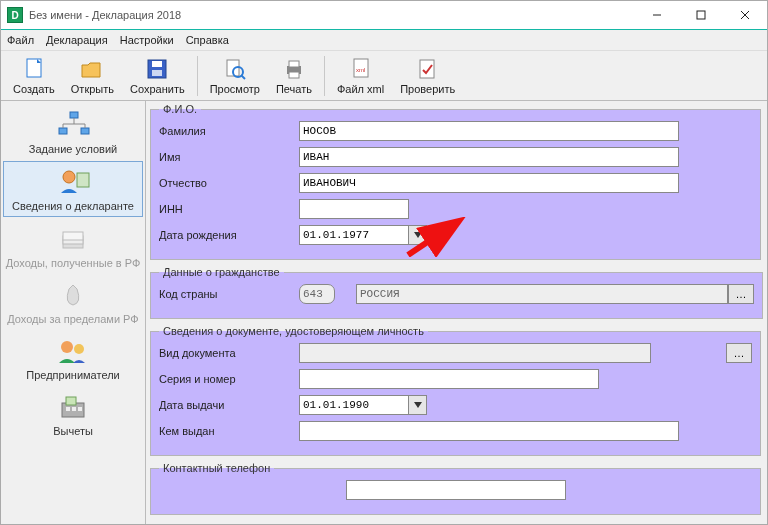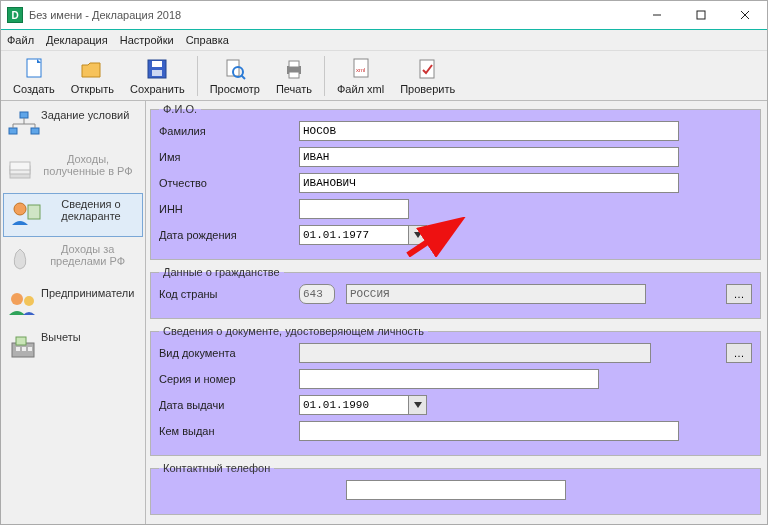--- a/index.html
+++ b/index.html
@@ -11,21 +11,21 @@
   .winbtns { position:absolute; right:0; top:0; display:flex; }
   .winbtn { width:44px; height:28px; display:flex; align-items:center; justify-content:center; color:#222; }
   .winbtn svg { stroke:#222; stroke-width:1; fill:none; }
   .menubar { height:22px; background:#f0f0f0; border-top:1px solid #14b8a6; border-bottom:1px solid #ddd; display:flex; align-items:center; padding:0 6px; gap:12px; color:#222; }
   .toolbar { height:50px; background:#f0f0f0; border-bottom:1px solid #bbb; display:flex; align-items:center; padding:0 4px; }
   .tbtn { display:flex; flex-direction:column; align-items:center; justify-content:center; padding:2px 8px; color:#222; gap:2px; }
   .tbtn .ic { width:24px; height:24px; display:flex; align-items:center; justify-content:center; }
   .tsep { width:1px; height:40px; background:#c8c8c8; margin:0 4px; }
   .body { display:flex; height:calc(100% - 28px - 22px - 50px); }
   .sidebar { width:145px; background:#f0f0f0; border-right:1px solid #bbb; padding:4px 2px; display:flex; flex-direction:column; align-items:center; gap:2px; }
-  .side-item { width:100%; display:flex; flex-direction:row; padding:4px 2px; text-align:center; color:#333; }
+  .side-item { width:100%; display:flex; flex-direction:column; align-items:center; padding:4px 2px; text-align:center; color:#333; }
   .side-item .sic { width:36px; height:32px; display:flex; align-items:center; justify-content:center; margin-bottom:2px; }
   .side-item.active { background:#e0ecf8; border:1px solid #7aa7d6; }
   .side-item.disabled { color:#999; }
   .main { flex:1; background:#f0f0f0; overflow:hidden; padding:2px 6px 6px 4px; position:relative; }
   fieldset { border:1px solid #b5b5b5; margin:0 0 6px 0; padding:6px 8px 8px 8px; background:#c4b5fd; }
   legend { color:#333; padding:0 4px; }
   .row { display:flex; align-items:center; margin-bottom:6px; }
   .row label { width:140px; color:#222; }
   .txt { height:20px; border:1px solid #888; background:#fff; padding:0 3px; font-family:Liberation Mono, monospace; font-size:11px; color:#000; }
   .txt[disabled] { background:#eee; color:#666; }
@@ -152,39 +152,39 @@
               <rect x="4" y="18" width="8" height="6" fill="#5fa5e8" stroke="#2b6cb5"></rect>
               <rect x="26" y="18" width="8" height="6" fill="#5fa5e8" stroke="#2b6cb5"></rect>
               <line x1="19" y1="8" x2="19" y2="14" stroke="#888"></line>
               <line x1="8" y1="18" x2="8" y2="14" stroke="#888"></line>
               <line x1="30" y1="18" x2="30" y2="14" stroke="#888"></line>
               <line x1="8" y1="14" x2="30" y2="14" stroke="#888"></line>
             </svg>
           </span>
         <span>Задание условий</span>
       </div>
+      <div class="side-item active">
+        <span class="sic">
+            <svg width="36" height="30">
+              <circle cx="14" cy="10" r="6" fill="#f2a05a" stroke="#c47423"></circle>
+              <path d="M6 26 Q14 18 22 26" fill="#2b7bd6"></path>
+              <rect x="22" y="6" width="12" height="14" fill="#cfe5c5" stroke="#6fa05a"></rect>
+            </svg>
+          </span>
+        <span>Сведения о декларанте</span>
+      </div>
       <div class="side-item disabled">
         <span class="sic">
             <svg width="30" height="26">
               <rect x="5" y="14" width="20" height="8" fill="#ddd" stroke="#bbb"></rect>
               <rect x="5" y="10" width="20" height="8" fill="#eee" stroke="#bbb"></rect>
               <rect x="5" y="6" width="20" height="8" fill="#f5f5f5" stroke="#bbb"></rect>
             </svg>
           </span>
         <span>Доходы, полученные в РФ</span>
-      </div>
-      <div class="side-item active">
-        <span class="sic">
-            <svg width="36" height="30">
-              <circle cx="14" cy="10" r="6" fill="#f2a05a" stroke="#c47423"></circle>
-              <path d="M6 26 Q14 18 22 26" fill="#2b7bd6"></path>
-              <rect x="22" y="6" width="12" height="14" fill="#cfe5c5" stroke="#6fa05a"></rect>
-            </svg>
-          </span>
-        <span>Сведения о декларанте</span>
       </div>
       <div class="side-item disabled">
         <span class="sic">
             <svg width="26" height="28">
               <path d="M13 4 L9 8 Q4 22 13 24 Q22 22 17 8 Z" fill="#ddd" stroke="#bbb"></path>
             </svg>
           </span>
         <span>Доходы за пределами РФ</span>
       </div>
       <div class="side-item">
@@ -242,21 +242,21 @@
               </div>
             </div>
           </div>
       </fieldset>
 
       <fieldset>
         <legend>Данные о гражданстве</legend>
         <div class="row">
             <label>Код страны</label>
           <input class="txt w40" disabled="" value="643" style="">
-          <input class="txt" style="width: 300px; margin-left: 11px;" disabled="" value="РОССИЯ">
+          <input class="txt" style="width: 372px; margin-left: 21px;" disabled="" value="РОССИЯ">
           <div class="ellipsis-btn" style="margin-left:auto">
               <span>…</span>
             </div>
         </div>
       </fieldset>
 
       <fieldset>
         <legend>Сведения о документе, удостоверяющем личность</legend>
         <div class="row">
             <label>Вид документа</label>

